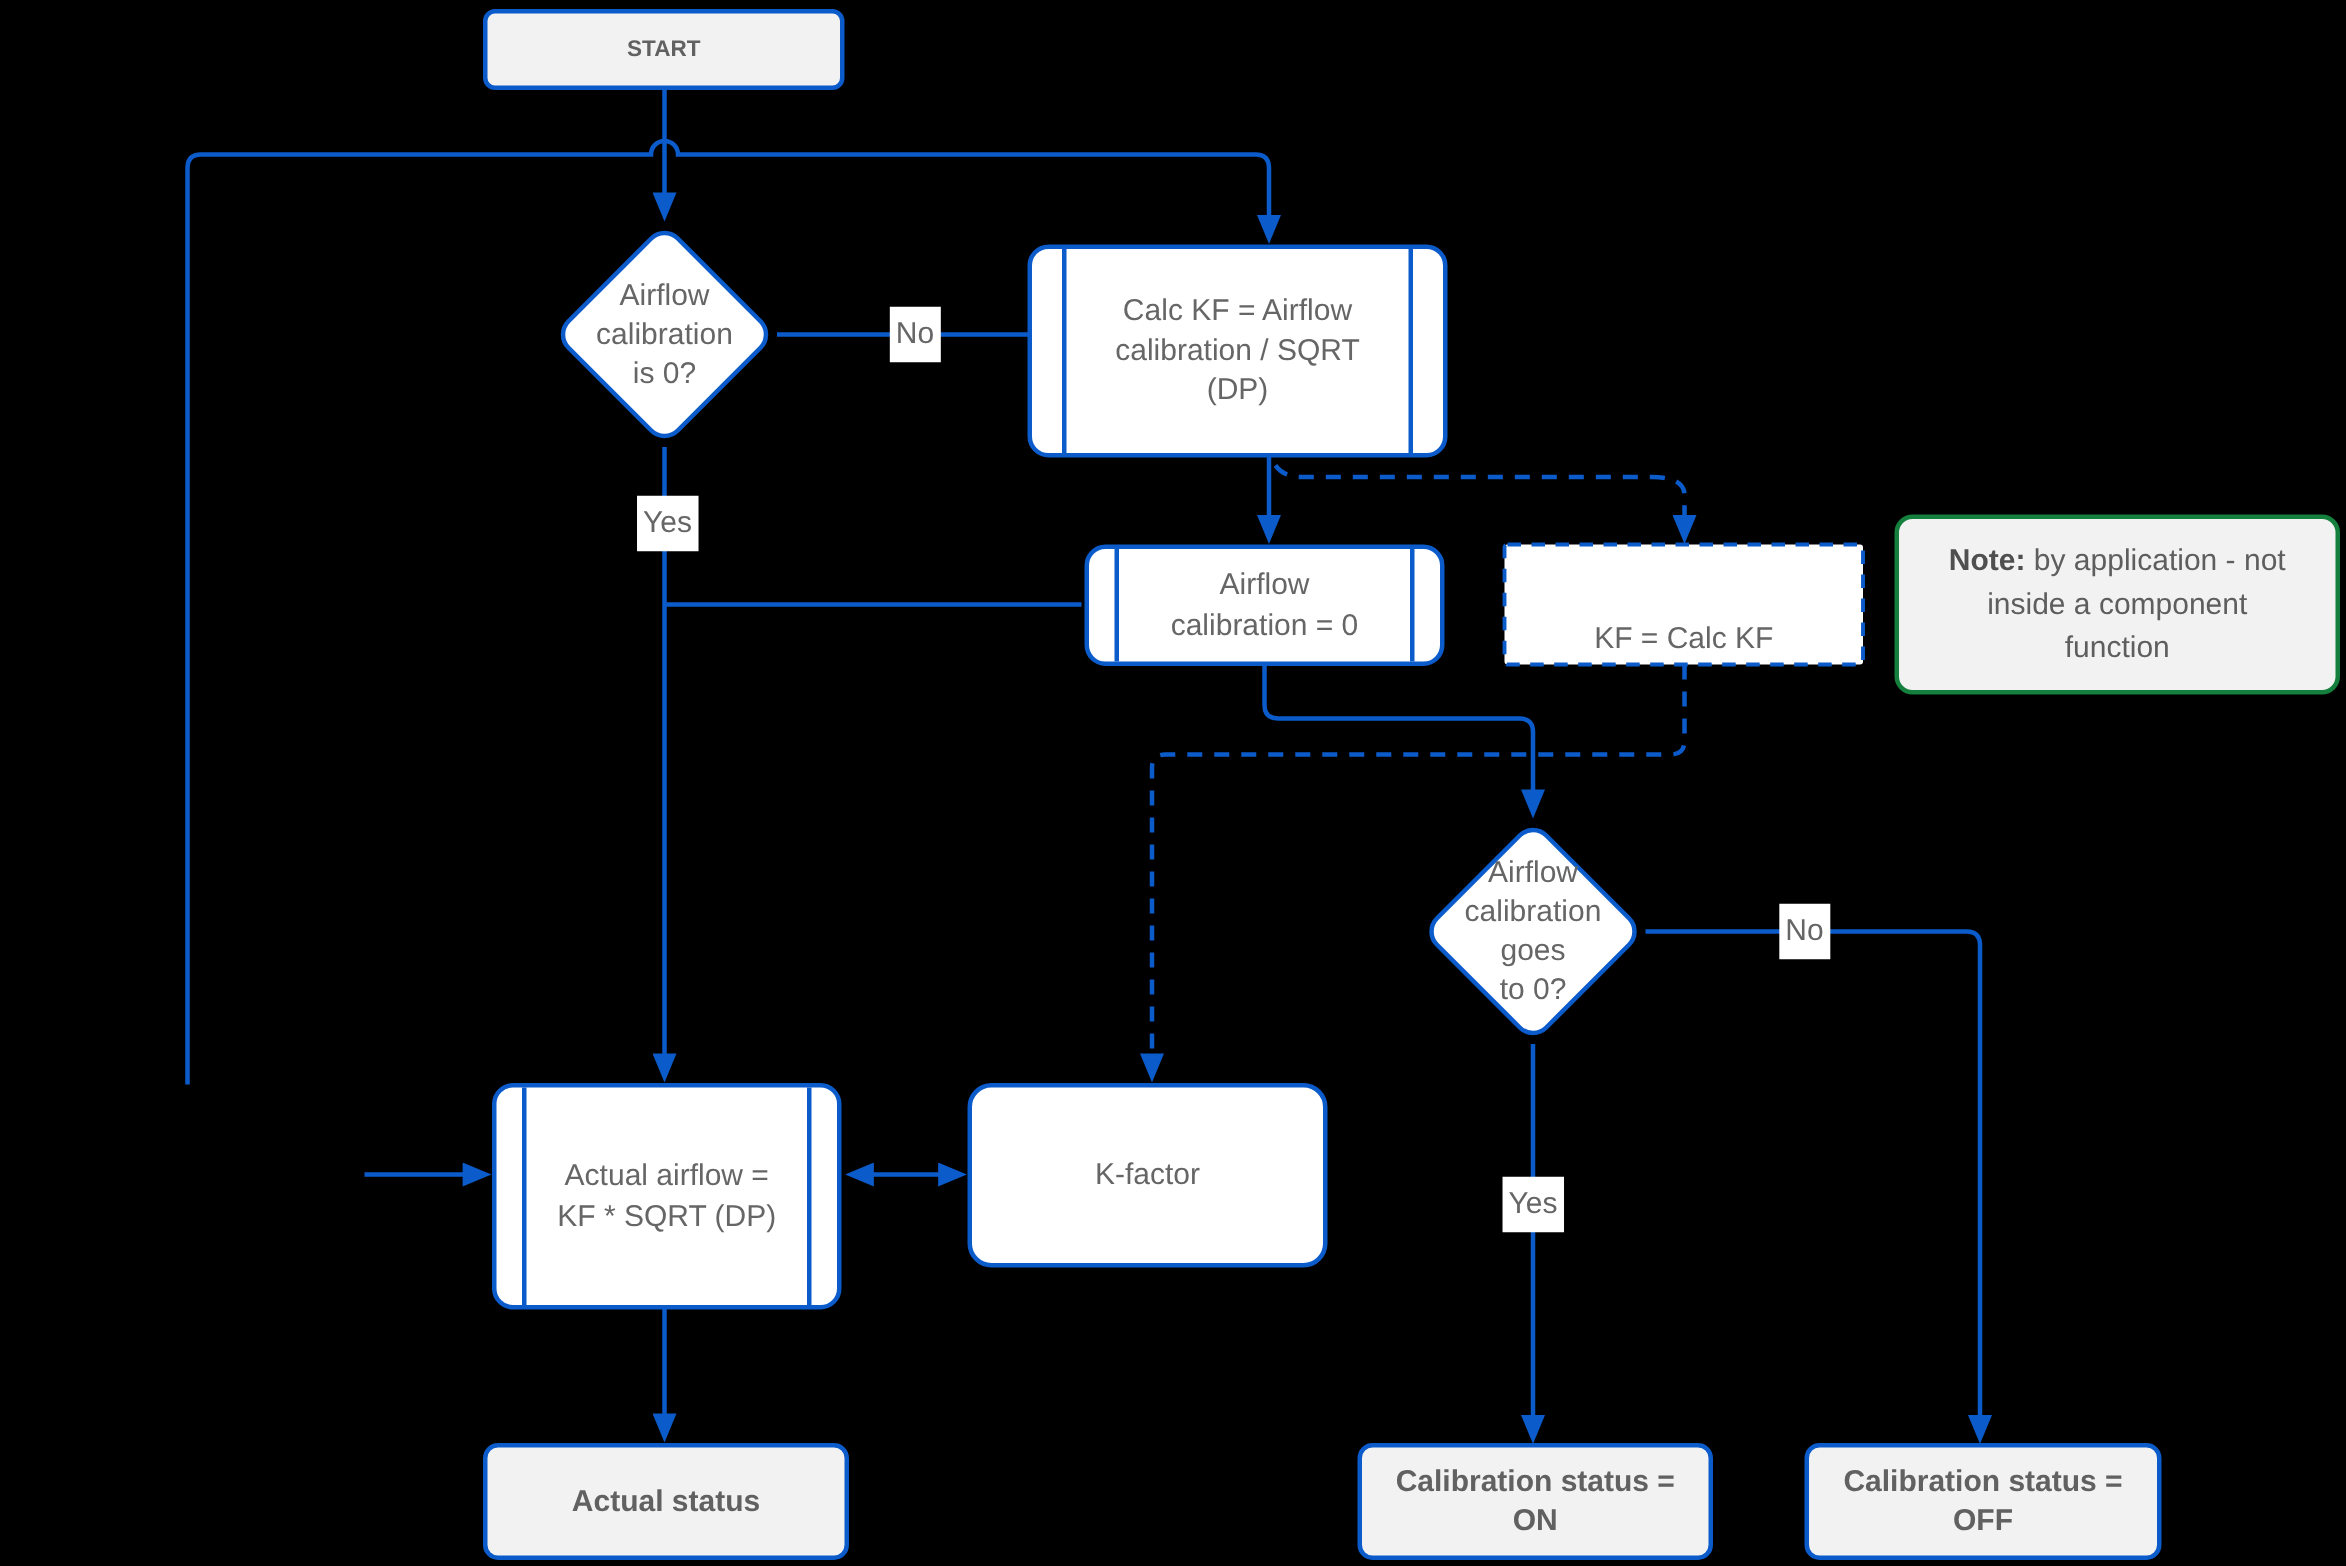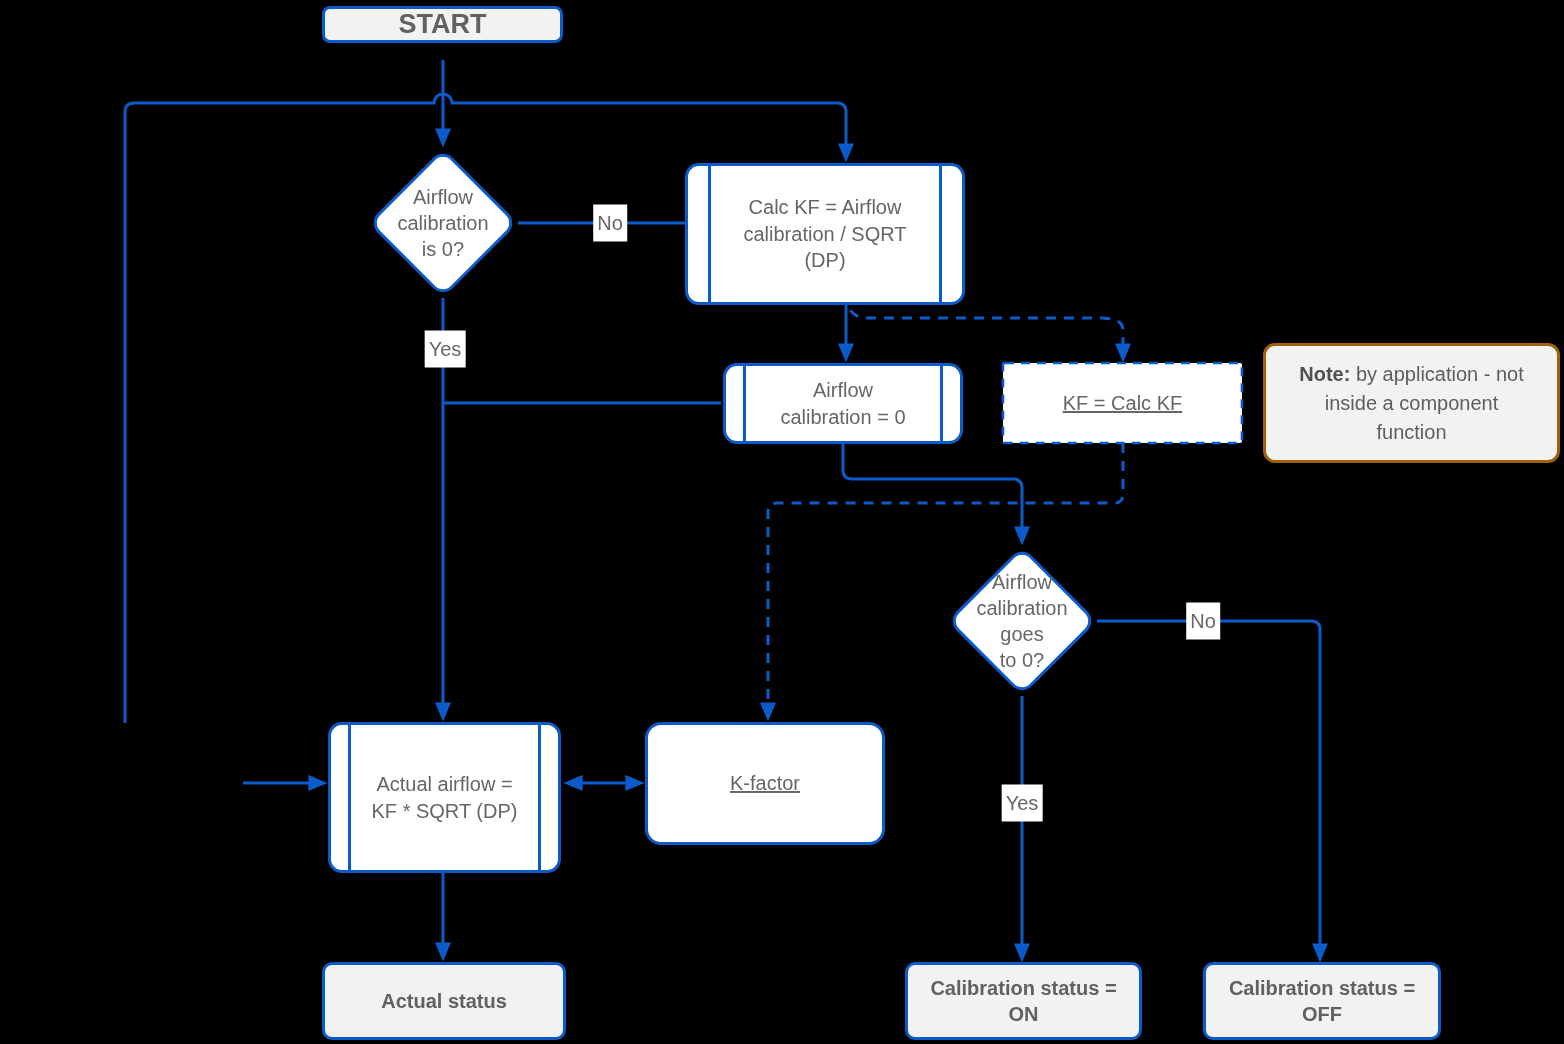--- a/index.html
+++ b/index.html
@@ -17,21 +17,21 @@
   .node .label{white-space:pre-line;}
   .gray{background:var(--fill-gray);font-weight:bold;color:#616161;}
   .pp i{position:absolute;top:0;bottom:0;width:3px;background:var(--blue);}
   .pp i.l{left:20px;} .pp i.r{right:20px;}
   .diamond{position:absolute;z-index:2;}
   .diamond .bg{position:absolute;inset:22px;transform:rotate(45deg);background:#fff;
                border:3px solid var(--blue);border-radius:14px;}
   .diamond .label{position:absolute;inset:0;display:flex;align-items:center;justify-content:center;
                   text-align:center;white-space:pre-line;color:var(--txt);font-size:20px;line-height:1.3;}
   .dashedbox{border:none;background:transparent;}
-  .notebox{border:3px solid #a16207;border-radius:12px;background:var(--fill-gray);
+  .notebox{border:3px solid #15803d;border-radius:12px;background:var(--fill-gray);
            color:#5e5e5e;font-size:20px;line-height:1.45;}
   .notebox b{color:#4f4f4f;}
   .chip{position:absolute;z-index:3;transform:translate(-50%,-50%);background:#ffffff;
         color:var(--txt);font-size:20px;line-height:1.15;padding:7px 4px;}
   .r8{border-radius:8px;} .r10{border-radius:10px;} .r14{border-radius:14px;} .r16{border-radius:16px;}
 </style>
 </head>
 <body>
 
 <div id="canvas">
@@ -69,21 +69,21 @@
       <path d="M243,783 H310" marker-end="url(#arr)"></path>
 
       <path d="M581,783 H627" marker-start="url(#arr)" marker-end="url(#arr)"></path>
 
       <path d="M443,842 V944" marker-end="url(#arr)"></path>
 
       <rect x="1003" y="363" width="239" height="80" rx="2" fill="#ffffff" stroke-dasharray="9 7" stroke-width="2.6"></rect>
     </g>
   </svg>
 
-  <div class="node gray r8" style="left:322px;top:6px;width:241px;height:37px;font-size:27px;">
+  <div class="node gray r8" style="left:322px;top:6px;width:241px;height:54px;font-size:15px;">
     <div class="label">START</div>
   </div>
 
   <div class="diamond" style="left:368px;top:148px;width:150px;height:150px;">
     <div class="bg"></div>
     <div class="label">Airflow
 calibration
 is 0?</div>
   </div>
 
@@ -95,21 +95,21 @@
 (DP)</div>
   </div>
 
   <div class="node pp r14" style="left:723px;top:363px;width:240px;height:81px;">
     <i class="l" style="left:17px"></i>
     <i class="r" style="right:17px"></i>
     <div class="label">Airflow
 calibration = 0</div>
   </div>
 
-  <div class="node dashedbox" style="left:1003px;top:352px;width:239px;height:103px;text-decoration:underline;">
+  <div class="node dashedbox" style="left:1003px;top:375px;width:239px;height:103px;">
     <div class="label">KF = Calc KF</div>
   </div>
 
   <div class="node notebox" style="left:1263px;top:343px;width:297px;height:120px;padding:0 14px;">
     <div class="label"><b>Note:</b><span> by application - not
 inside a component
 function</span></div>
   </div>
 
   <div class="diamond" style="left:947px;top:546px;width:150px;height:150px;">
@@ -121,21 +121,21 @@
   </div>
 
 
   <div class="node pp r14" style="left:328px;top:722px;width:233px;height:151px;">
     <i class="l" style="left:17px"></i>
     <i class="r" style="right:17px"></i>
     <div class="label">Actual airflow =
 KF * SQRT (DP)</div>
   </div>
 
-  <div class="node r16" style="left:645px;top:722px;width:240px;height:123px;text-decoration:underline;">
+  <div class="node r16" style="left:645px;top:722px;width:240px;height:123px;">
     <div class="label">K-factor</div>
   </div>
 
   <div class="node gray r10" style="left:322px;top:962px;width:244px;height:78px;">
     <div class="label">Actual status</div>
   </div>
 
   <div class="node gray r10" style="left:905px;top:962px;width:237px;height:78px;">
     <div class="label">Calibration status =
 ON</div>

